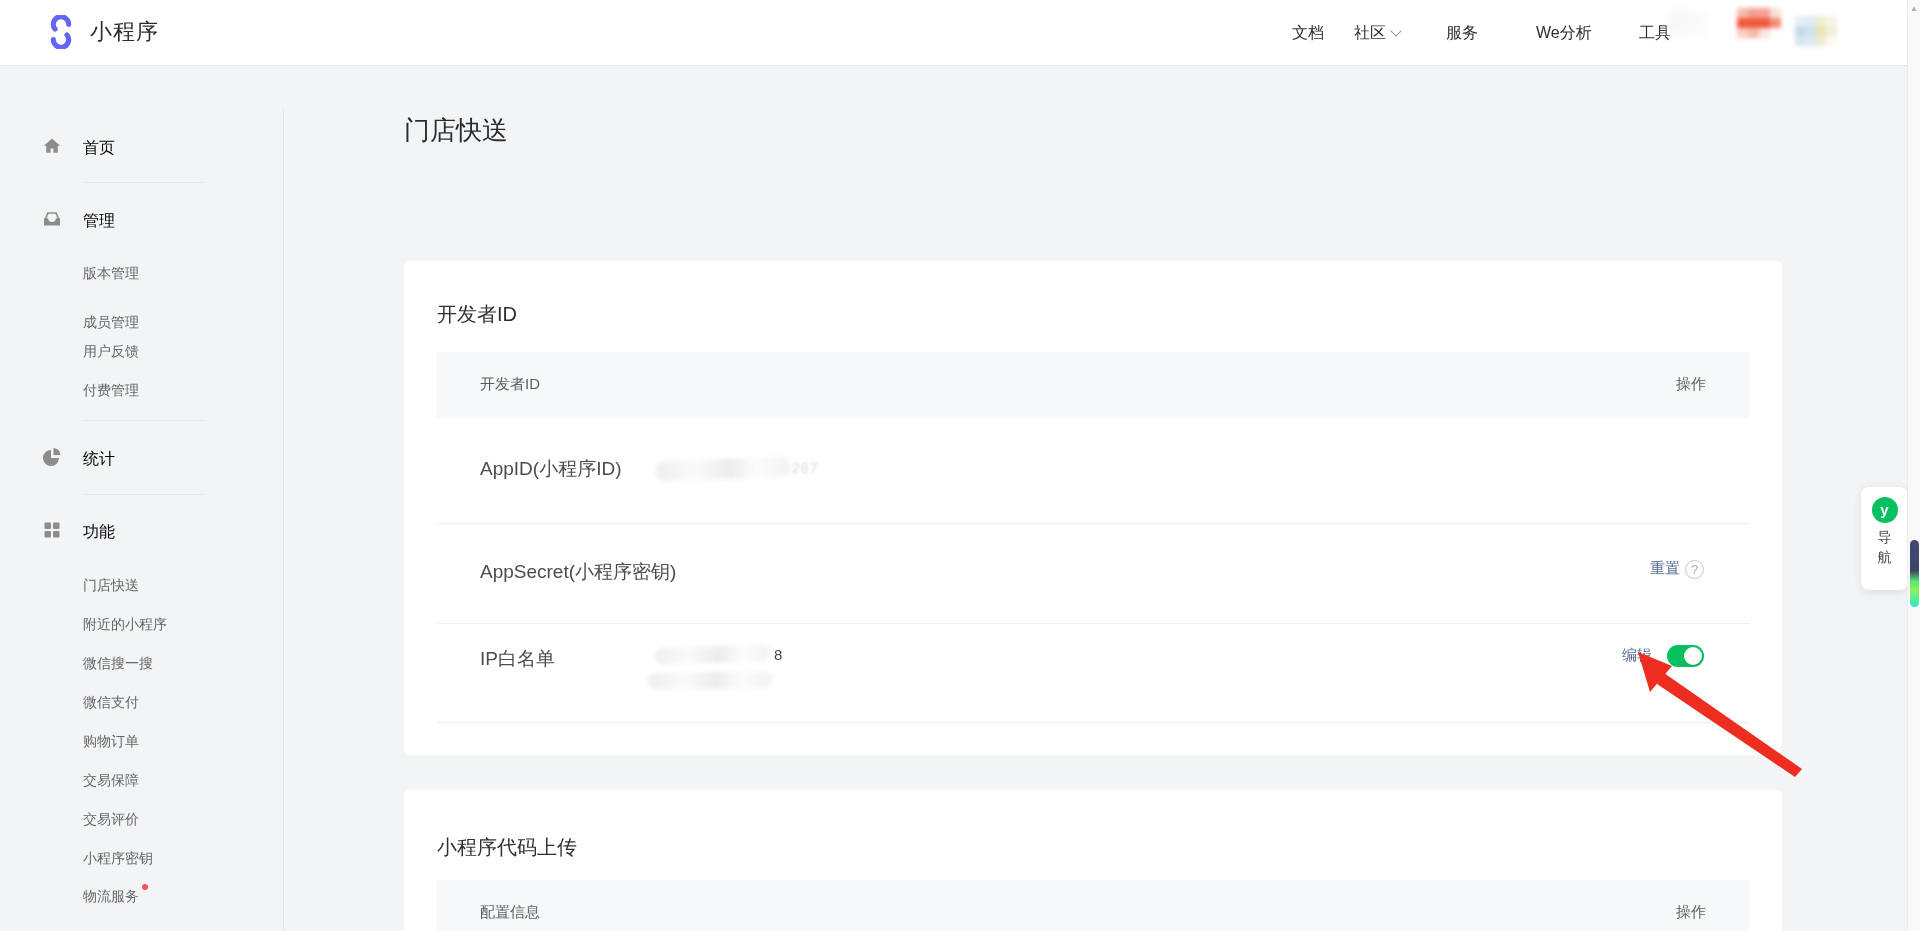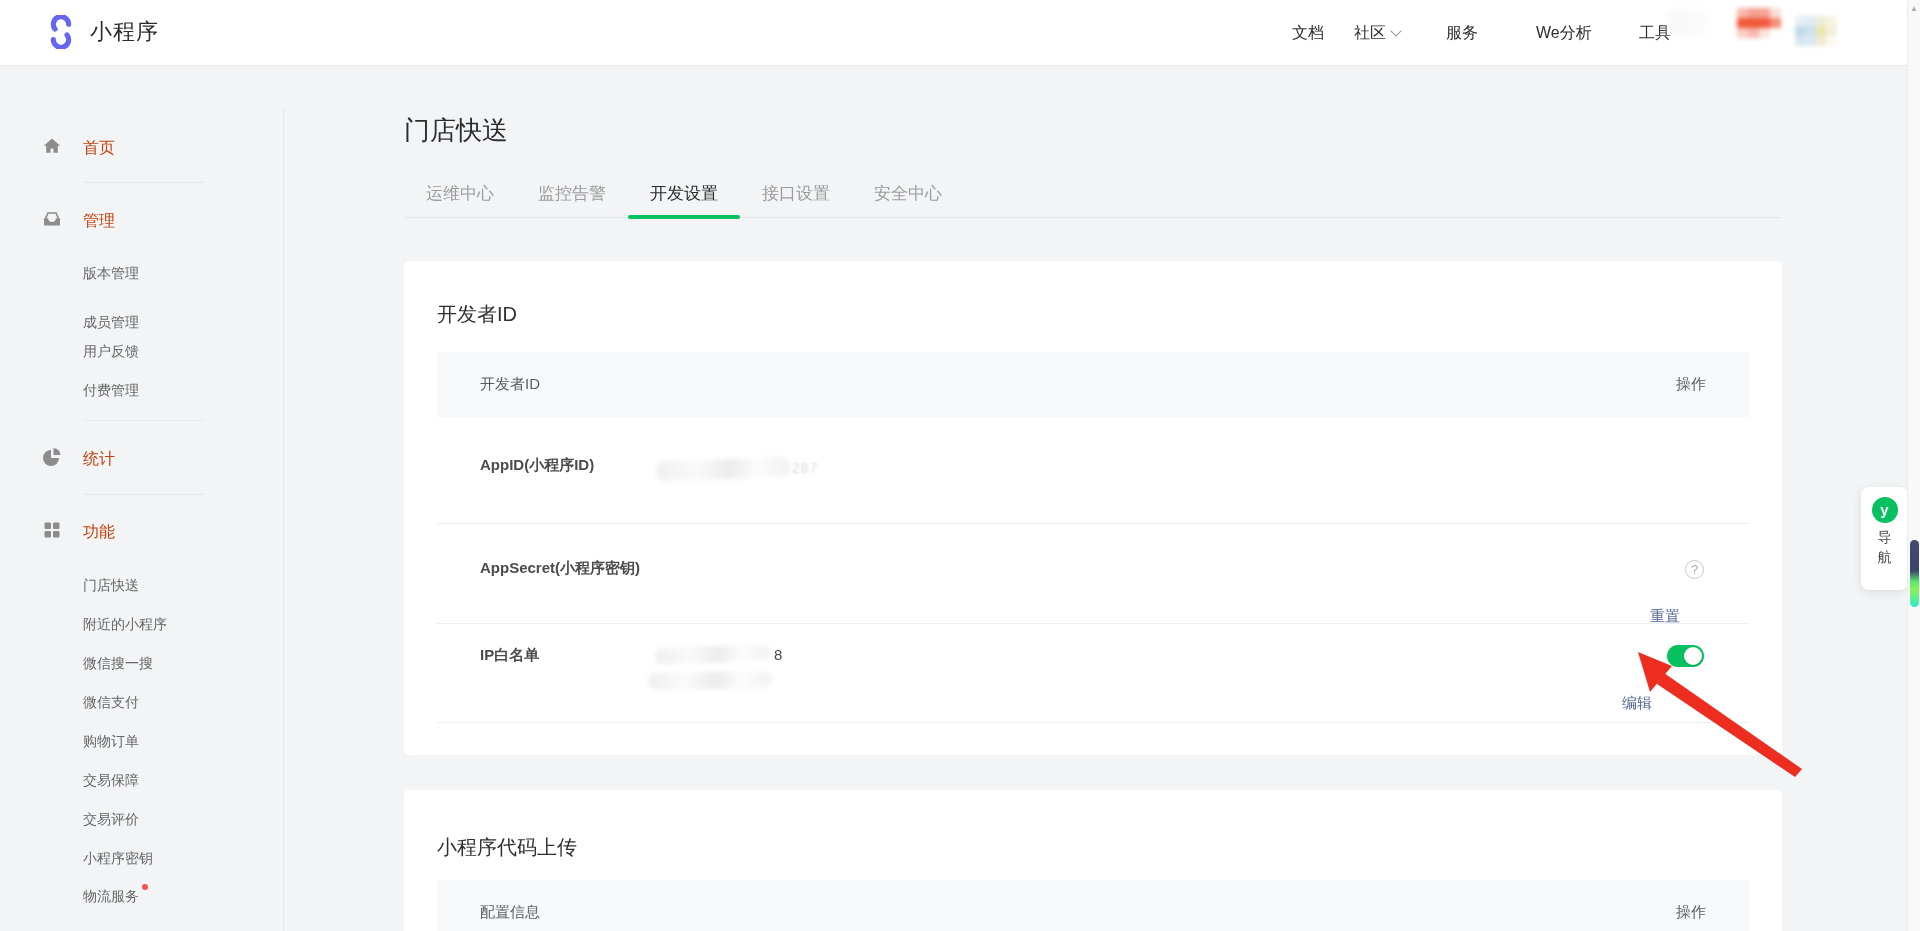--- a/index.html
+++ b/index.html
@@ -35,21 +35,21 @@
                border-left:1px solid #ececec; z-index:30; }
   .scroll-arrow { position:absolute; top:4px; left:0; width:12px; text-align:center;
                   font-size:8px; color:#ababab; }
   .scroll-thumb { position:absolute; left:2px; top:540px; width:9px; height:67px; border-radius:5px;
                   background:linear-gradient(180deg,#414a72 0%,#3c4468 46%,#55e86f 62%,#8af25b 74%,#2fe9c9 100%); }
 
   
   .side-v-divider { position:absolute; left:283px; top:108px; width:1px; height:823px; background:#e7e7e7; }
   .side-main { position:absolute; left:42px; display:flex; align-items:center; gap:21px;
                height:24px; cursor:pointer; }
-  .side-main .lbl { font-size:16px; color:#c2410c; }
+  .side-main .lbl { font-size:16px; color:#000000; }
   .side-sub { position:absolute; left:83px; height:20px; line-height:20px; font-size:14px;
               color:#666; cursor:pointer; white-space:nowrap; }
   .side-div { position:absolute; left:83px; width:122px; height:1px; background:#e8e8e8; }
   .dot { display:inline-block; width:6px; height:6px; border-radius:50%; background:#fa5151;
          vertical-align:top; margin:-2px 0 0 3px; }
 
   
   .page-title { position:absolute; left:404px; top:113px; font-size:26px; color:#2b2b2b; font-weight:500; }
   .tabs { position:absolute; left:404px; top:170px; width:1378px; height:48px;
           border-bottom:1px solid #e4e5e7; display:flex; }
@@ -60,27 +60,27 @@
          border-radius:2px; background:#07c160; }
 
   
   .card { position:absolute; left:404px; width:1378px; background:#fff; border-radius:5px; }
   .card1 { top:261px; height:494px; }
   .card2 { top:790px; height:170px; }
   .sec-title { position:absolute; left:33px; font-size:20px; color:#2f2f2f; font-weight:500; }
   .band { position:absolute; left:33px; width:1312px; height:65px; background:#f7f8fa;
           display:flex; align-items:center; justify-content:space-between; padding:0 43px; }
   .band span { font-size:15px; color:#5a5e63; }
-  .row-label { position:absolute; left:76px; font-size:15px; color:#4c4c4c; white-space:nowrap;font-weight:bold; }
+  .row-label { position:absolute; left:76px; font-size:19px; color:#4c4c4c; white-space:nowrap; }
   .row-div { position:absolute; left:33px; width:1312px; height:1px; background:#eeeff1; }
   .blurval { position:absolute; border-radius:8px; filter:blur(2px);
              background:linear-gradient(93deg,#efefef,#fafafa 30%,#ececec 55%,#fcfcfc 75%,#f2f2f2); }
   .hint { position:absolute; font-size:14px; color:#9c9c9c; }
   .hint.faint { color:#d8d8d8; filter:blur(1px); letter-spacing:1px; }
-  .link { position:absolute; font-size:15px; color:#576b95; cursor:pointer; white-space:nowrap;margin-top:48px; }
+  .link { position:absolute; font-size:15px; color:#576b95; cursor:pointer; white-space:nowrap; }
   .help { position:absolute; width:19px; height:19px; border-radius:50%; border:1px solid #c8c8c8;
           color:#aaa; font-size:13px; line-height:17px; text-align:center; cursor:pointer; }
   .toggle { position:absolute; width:37px; height:22px; border-radius:11px; background:#07c160;
             cursor:pointer; }
   .toggle .knob { position:absolute; right:2px; top:2px; width:18px; height:18px; border-radius:50%;
             background:#fff; box-shadow:0 1px 2px rgba(0,0,0,.15); }
   .desc { position:absolute; left:209px; top:49px; font-size:14px; color:#8d8d8d; white-space:nowrap; }
   .desc .inline-link { color:#576b95; cursor:pointer; }
 
   
@@ -173,27 +173,20 @@
   <div class="side-sub" style="top:653px">微信搜一搜</div>
   <div class="side-sub" style="top:692px">微信支付</div>
   <div class="side-sub" style="top:731px">购物订单</div>
   <div class="side-sub" style="top:770px">交易保障</div>
   <div class="side-sub" style="top:809px">交易评价</div>
   <div class="side-sub" style="top:848px">小程序密钥</div>
   <div class="side-sub" style="top:886px"><span>物流服务</span><i class="dot"></i></div>
 
   <div class="page-title">门店快送</div>
 
-  <div class="tabs">
-    <div class="tab">运维中心</div>
-    <div class="tab">监控告警</div>
-    <div class="tab active"><span>开发设置</span><i class="tab-underline"></i></div>
-    <div class="tab">接口设置</div>
-    <div class="tab">安全中心</div>
-  </div>
 
   <div class="card card1">
     <div class="sec-title" style="top:40px">开发者ID</div>
 
     <div class="band" style="top:91px">
       <span>开发者ID</span>
       <span>操作</span>
     </div>
 
     <div class="row-label" style="top:195px">AppID(小程序ID)</div>

